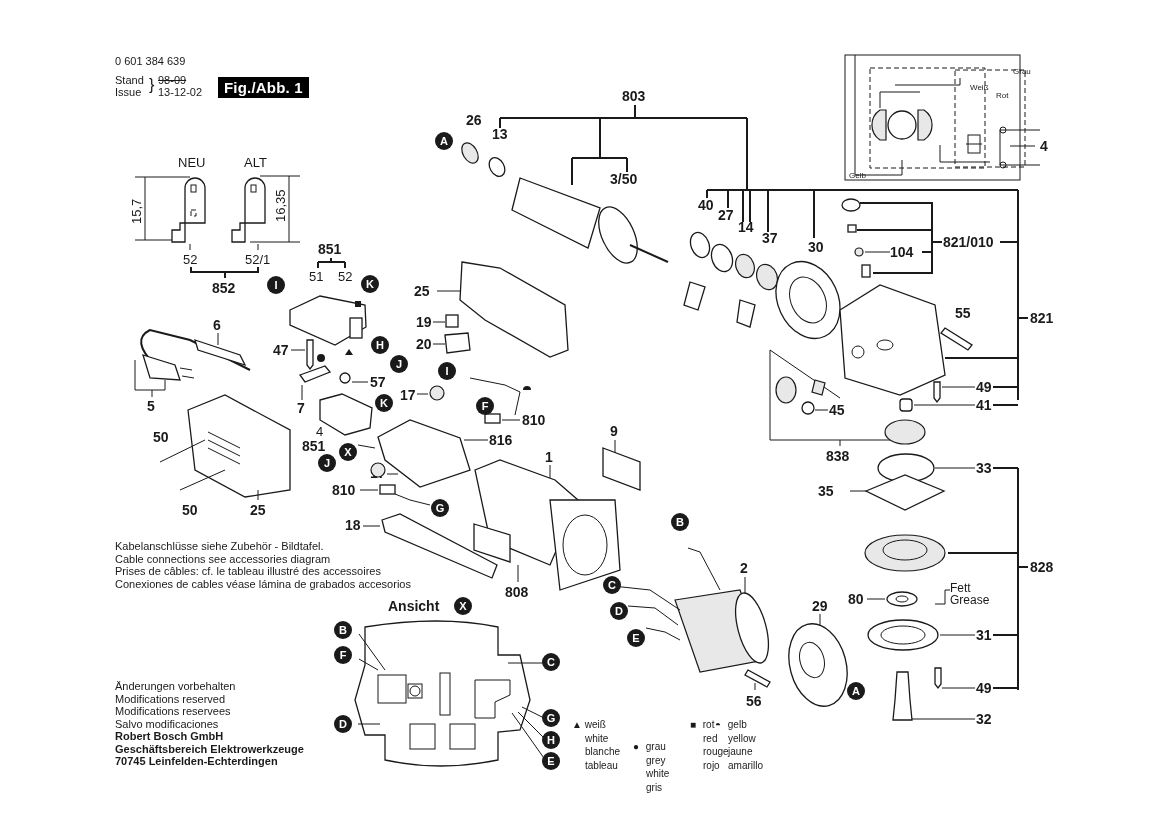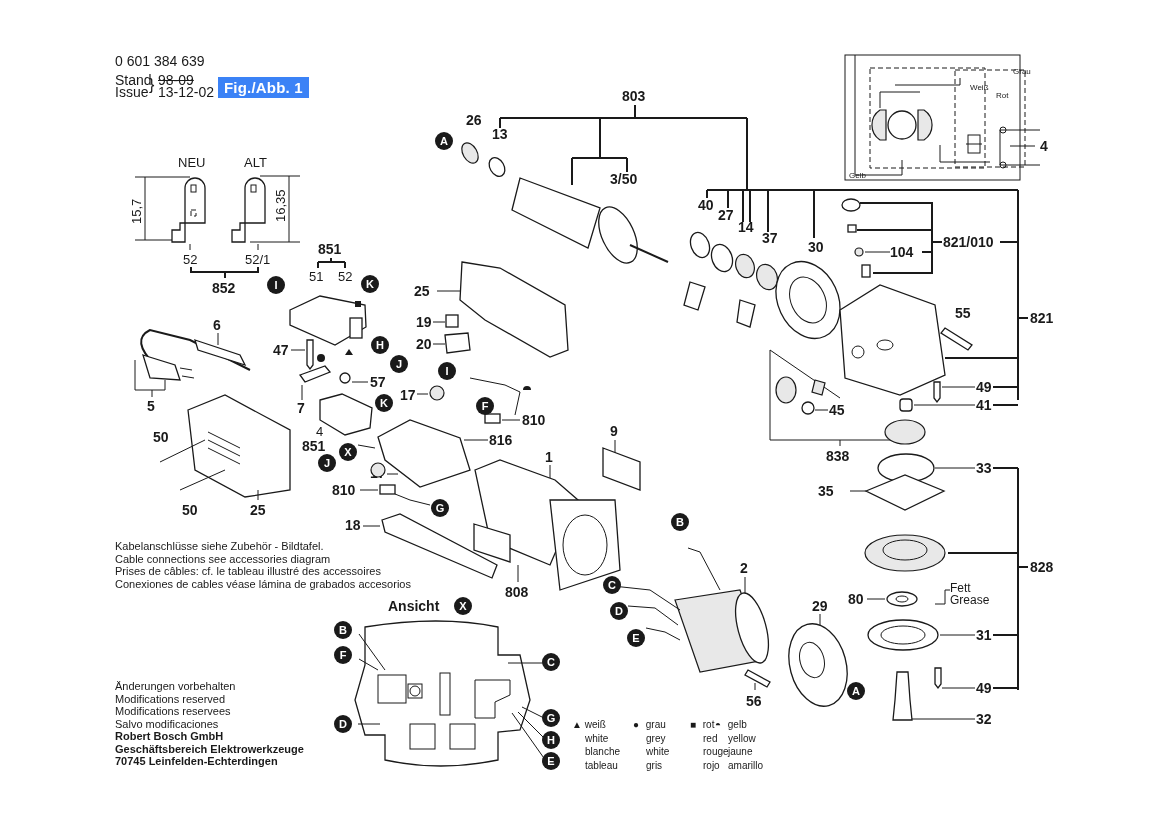--- a/index.html
+++ b/index.html
@@ -1,20 +1,20 @@
 <!DOCTYPE html>
 <html><head>
 <meta charset="utf-8">
 <style>
   html, body { margin:0; padding:0; background:#ffffff; }
   body { width:1169px; height:826px; position:relative; overflow:hidden;
          font-family:"Liberation Sans", sans-serif; color:#1a1a1a; }
   .abs { position:absolute; }
-  .hdr { font-size:14px; line-height:12px; }
-  .fig-box { background:#3b82f6; color:#fff; font-weight:bold; font-size:15px;
+  .hdr { font-size:11px; line-height:12px; }
+  .fig-box { background:#000000; color:#fff; font-weight:bold; font-size:15px;
              padding:2px 6px; letter-spacing:0.2px; }
   .strike { text-decoration: line-through; }
   .note { font-size:11px; line-height:12.5px; white-space:nowrap; }
   .note.bold { font-weight:bold; }
   .legend-col { font-size:10px; line-height:13.5px; }
   .legend-col .sym { display:inline-block; width:10px; }
   svg text { font-family:"Liberation Sans", sans-serif; }
   .num { font-size:14px; font-weight:bold; fill:#1a1a1a; }
   .num-s { font-size:13px; fill:#1a1a1a; }
   .ln { stroke:#1a1a1a; stroke-width:1; fill:none; }
@@ -427,21 +427,21 @@
   <div class="note bold">Geschäftsbereich Elektrowerkzeuge</div>
   <div class="note bold">70745 Leinfelden-Echterdingen</div>
 </div>
 
 <div class="abs legend-col" style="left:572px;top:718px;">
   <div><span class="sym">▲</span> <span>weiß</span></div>
   <div style="padding-left:13px">white</div>
   <div style="padding-left:13px">blanche</div>
   <div style="padding-left:13px">tableau</div>
 </div>
-<div class="abs legend-col" style="left:633px;top:718px;">
+<div class="abs legend-col" style="left:633px;top:740px;">
   <div><span class="sym">●</span> <span>grau</span></div>
   <div style="padding-left:13px">grey</div>
   <div style="padding-left:13px">white</div>
   <div style="padding-left:13px">gris</div>
 </div>
 <div class="abs legend-col" style="left:690px;top:718px;">
   <div><span class="sym">■</span> <span>rot</span></div>
   <div style="padding-left:13px">red</div>
   <div style="padding-left:13px">rouge</div>
   <div style="padding-left:13px">rojo</div>

